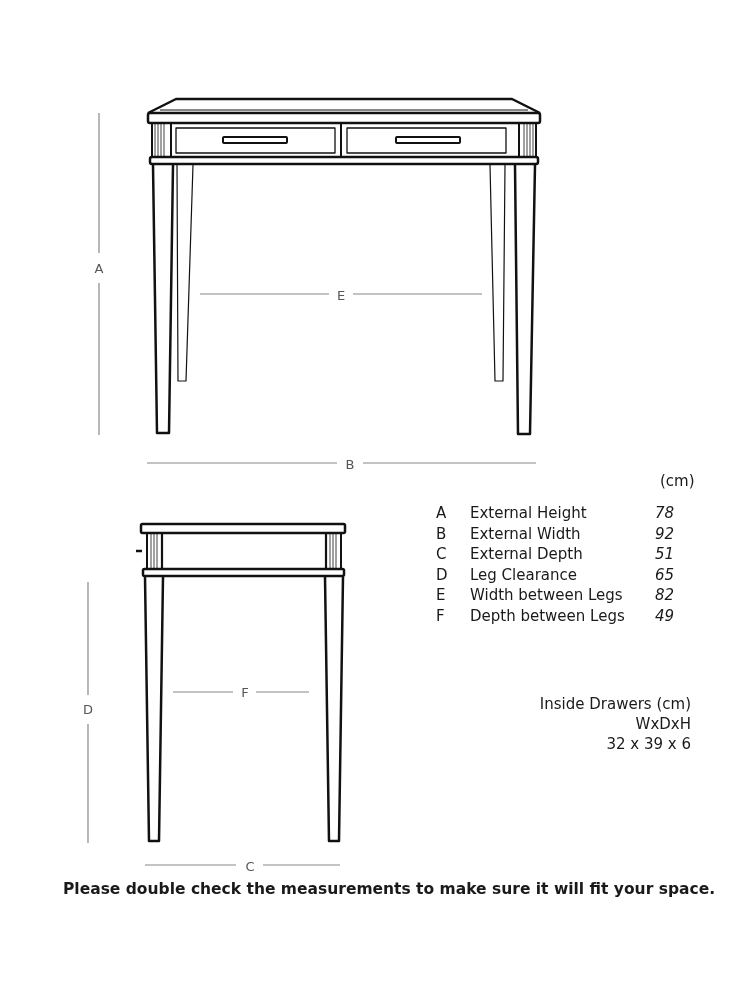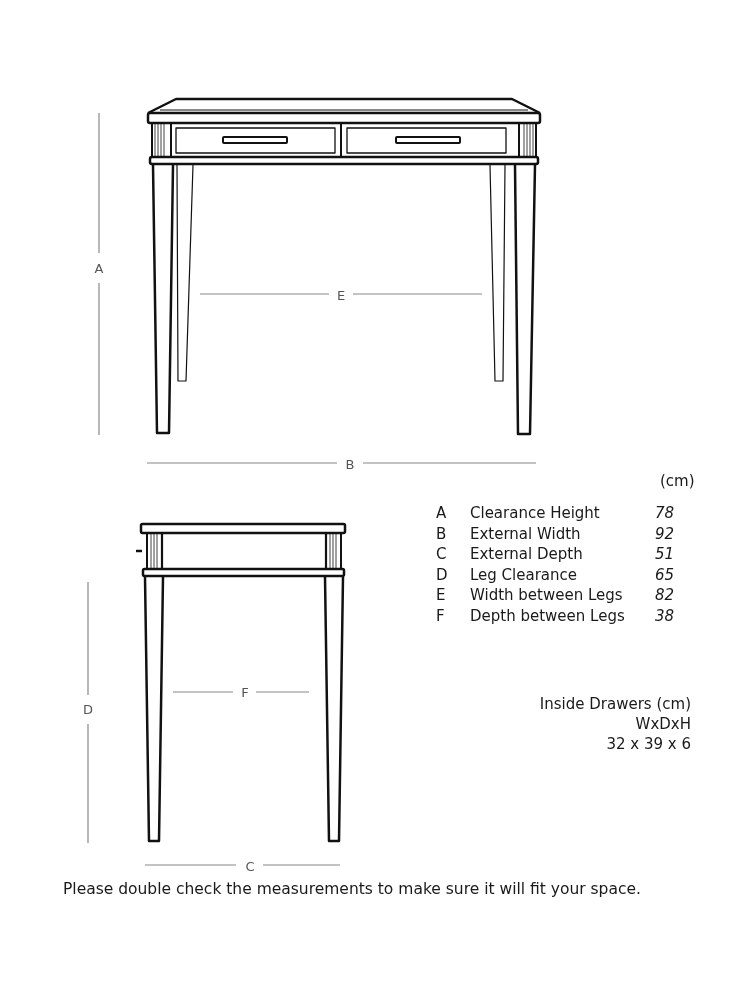--- a/index.html
+++ b/index.html
@@ -7,21 +7,21 @@
          font-family:"DejaVu Sans", sans-serif; color:#1a1a1a; }
   svg.drawing { position:absolute; left:0; top:0; }
   .dimlabel { position:absolute; font-size:13px; color:#555; transform:translate(-50%,-50%); }
   .unit { position:absolute; left:652px; top:472px; font-size:15px;margin-left:8px; }
   table.specs { position:absolute; left:436px; top:503px; border-collapse:collapse; font-size:15px; }
   table.specs td { padding:0; height:20.6px; line-height:20.6px; }
   td.code { width:34px; }
   td.name { width:178px; }
   td.val { width:26px; text-align:right;font-style:italic; }
   .drawers { position:absolute; left:491px; top:694px; width:200px; text-align:right; font-size:15px; line-height:20px; }
-  .note { position:absolute; left:63px; top:880px; font-size:15.5px; }
+  .note { position:absolute; left:63px; top:880px; font-size:15.5px;font-weight:bold; }
 </style>
 </head>
 <body>
 
 <svg class="drawing" width="750" height="1000" viewBox="0 0 750 1000" xmlns="http://www.w3.org/2000/svg">
 
   <g fill="none" stroke="#111" stroke-linejoin="round">
 
     <path d="M148,113 L176,99 L512,99 L540,113" stroke-width="2.5"></path>
     <line x1="160" y1="110" x2="528" y2="110" stroke-width="1"></line>
@@ -99,21 +99,21 @@
 <span class="dimlabel" style="left:88px;top:709px;">D</span>
 <span class="dimlabel" style="left:245px;top:692px;">F</span>
 <span class="dimlabel" style="left:250px;top:866px;">C</span>
 
 <div class="unit">(cm)</div>
 
 <table class="specs">
   <tbody>
       <tr>
     <td class="code">A</td>
-    <td class="name">Clearance Height</td>
+    <td class="name">External Height</td>
     <td class="val">78</td>
   </tr>
   <tr>
     <td class="code">B</td>
     <td class="name">External Width</td>
     <td class="val">92</td>
   </tr>
   <tr>
     <td class="code">C</td>
     <td class="name">External Depth</td>
@@ -125,21 +125,21 @@
     <td class="val">65</td>
   </tr>
   <tr>
     <td class="code">E</td>
     <td class="name">Width between Legs</td>
     <td class="val">82</td>
   </tr>
   <tr>
     <td class="code">F</td>
     <td class="name">Depth between Legs</td>
-    <td class="val">38</td>
+    <td class="val">49</td>
   </tr>
 </tbody>
   </table>
 
 <div class="drawers">
   <div>Inside Drawers (cm)</div>
   <div>WxDxH</div>
   <div>32 x 39 x 6</div>
 </div>
 

